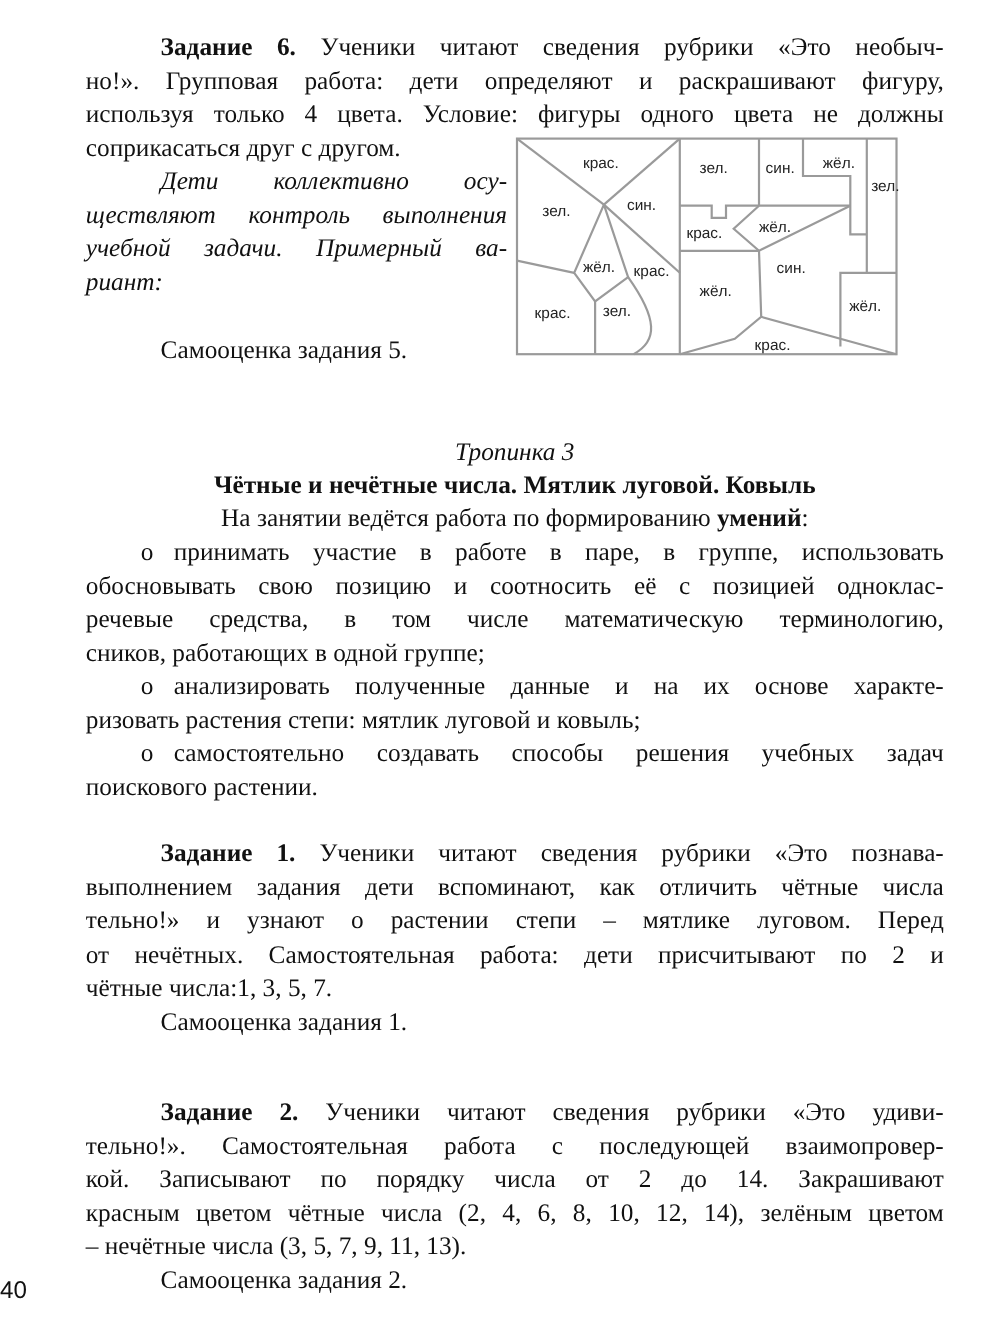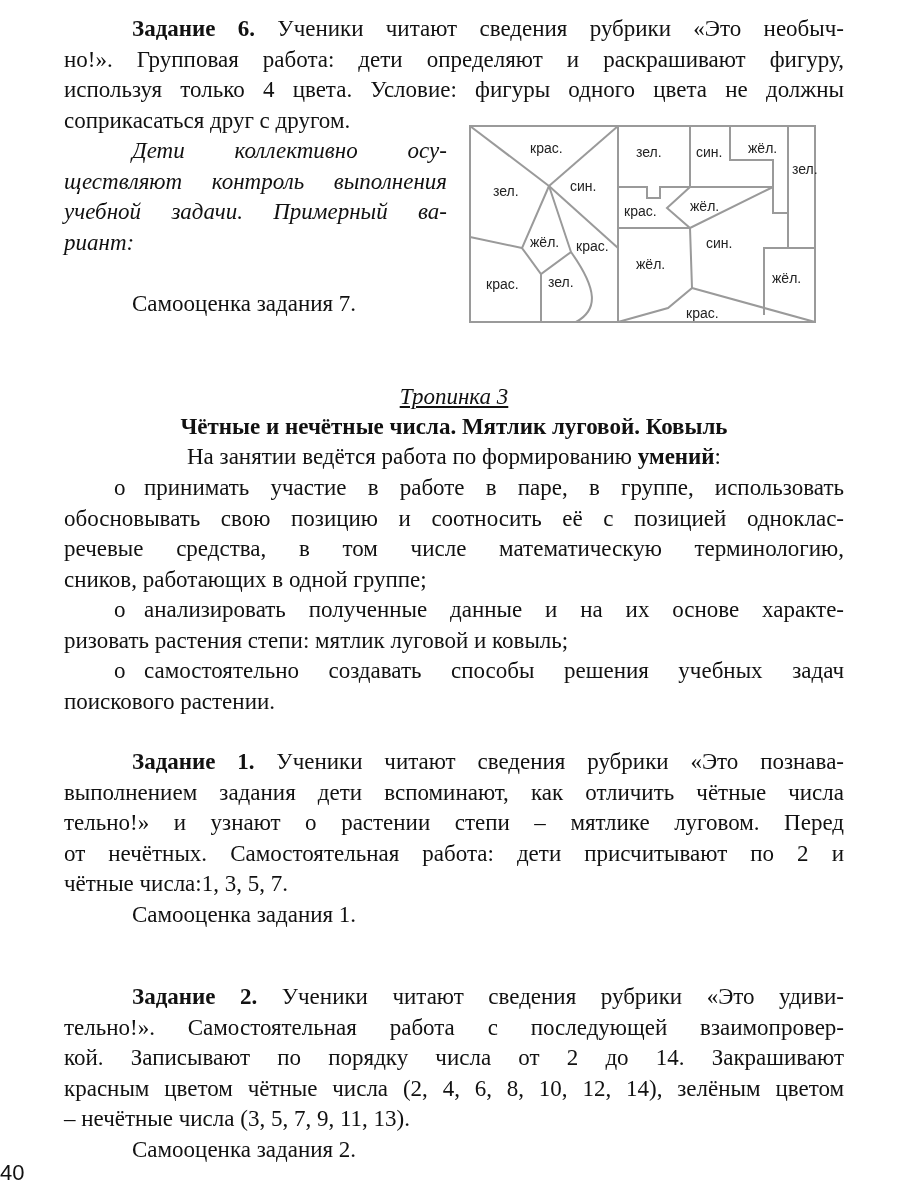--- a/index.html
+++ b/index.html
@@ -1,19 +1,19 @@
 <!DOCTYPE html>
 <html><head>
 <meta charset="utf-8">
 <style>
   html, body { margin: 0; padding: 0; background: #ffffff; }
   body { width: 900px; height: 1200px; position: relative; overflow: hidden;
          font-family: "Liberation Serif", serif; color: #111; }
   .p { position: absolute; left: 60px; width: 780px; font-size: 23px; line-height: 30.5px;
-       text-align: justify; margin: 4px; }
+       text-align: justify; margin: 18px; }
   .ln { display: block; white-space: nowrap; }
   .j { display: block; text-align: justify; text-align-last: justify; }
   .ind { padding-left: 68px; }
   .b { font-weight: bold; }
   .i { font-style: italic; }
   .c { text-align: center; }
   .pagenum { position: absolute; left: 0; width: 900px; top: 1160px; 
              font-family: "Liberation Sans", sans-serif; font-size: 22px; }
   svg text { font-family: "Liberation Sans", sans-serif; font-size: 14px; fill: #222; }
   svg line, svg polyline, svg path, svg rect { stroke: #9a9a9a; stroke-width: 2; fill: none; }
@@ -30,21 +30,21 @@
 </div>
 
 <div class="p" style="top:132px; width:383px;font-style:italic;">
   <span class="j ind">Дети коллективно осу-</span>
   <span class="j">ществляют контроль выполнения</span>
   <span class="j">учебной задачи. Примерный ва-</span>
   <span class="ln">риант:</span>
 </div>
 
 <div class="p" style="top:285px;">
-  <span class="ln ind">Самооценка задания 7.</span>
+  <span class="ln ind">Самооценка задания 5.</span>
 </div>
 
 <svg style="position:absolute; left:0; top:0;" width="900" height="340">
   <rect x="470" y="126" width="345" height="196"></rect>
 
   <line x1="618" y1="126" x2="618" y2="322"></line>
   <line x1="470" y1="126" x2="549" y2="186"></line>
   <line x1="618" y1="126" x2="549" y2="186"></line>
   <line x1="549" y1="186" x2="618" y2="248"></line>
   <polyline points="549,186 522,248 541,274 571,252 549,186"></polyline>
@@ -74,21 +74,21 @@
   <text x="748" y="153">жёл.</text>
   <text x="792" y="174">зел.</text>
   <text x="624" y="216">крас.</text>
   <text x="690" y="211">жёл.</text>
   <text x="636" y="269">жёл.</text>
   <text x="706" y="248">син.</text>
   <text x="772" y="283">жёл.</text>
   <text x="686" y="318">крас.</text>
 </svg>
 
-<div class="p c i" style="top:378px;text-decoration:underline;">Тропинка 3</div>
+<div class="p c i" style="top:378px;">Тропинка 3</div>
 <div class="p c b" style="top:408px;">Чётные и нечётные числа. Мятлик луговой. Ковыль</div>
 <div class="p c" style="top:438px;">
   <span>На занятии ведётся работа по формированию </span><span class="b">умений</span><span>:</span>
 </div>
 
 <div class="p" style="top:469px;">
   <span class="j" style="padding-left:50px;"><span class="bul">o</span><span>принимать участие в работе в паре, в группе, использовать</span></span>
   <span class="j">обосновывать свою позицию и соотносить её с позицией одноклас-</span>
   <span class="j">речевые средства, в том числе математическую терминологию,</span>
   <span class="ln">сников, работающих в одной группе;</span>

